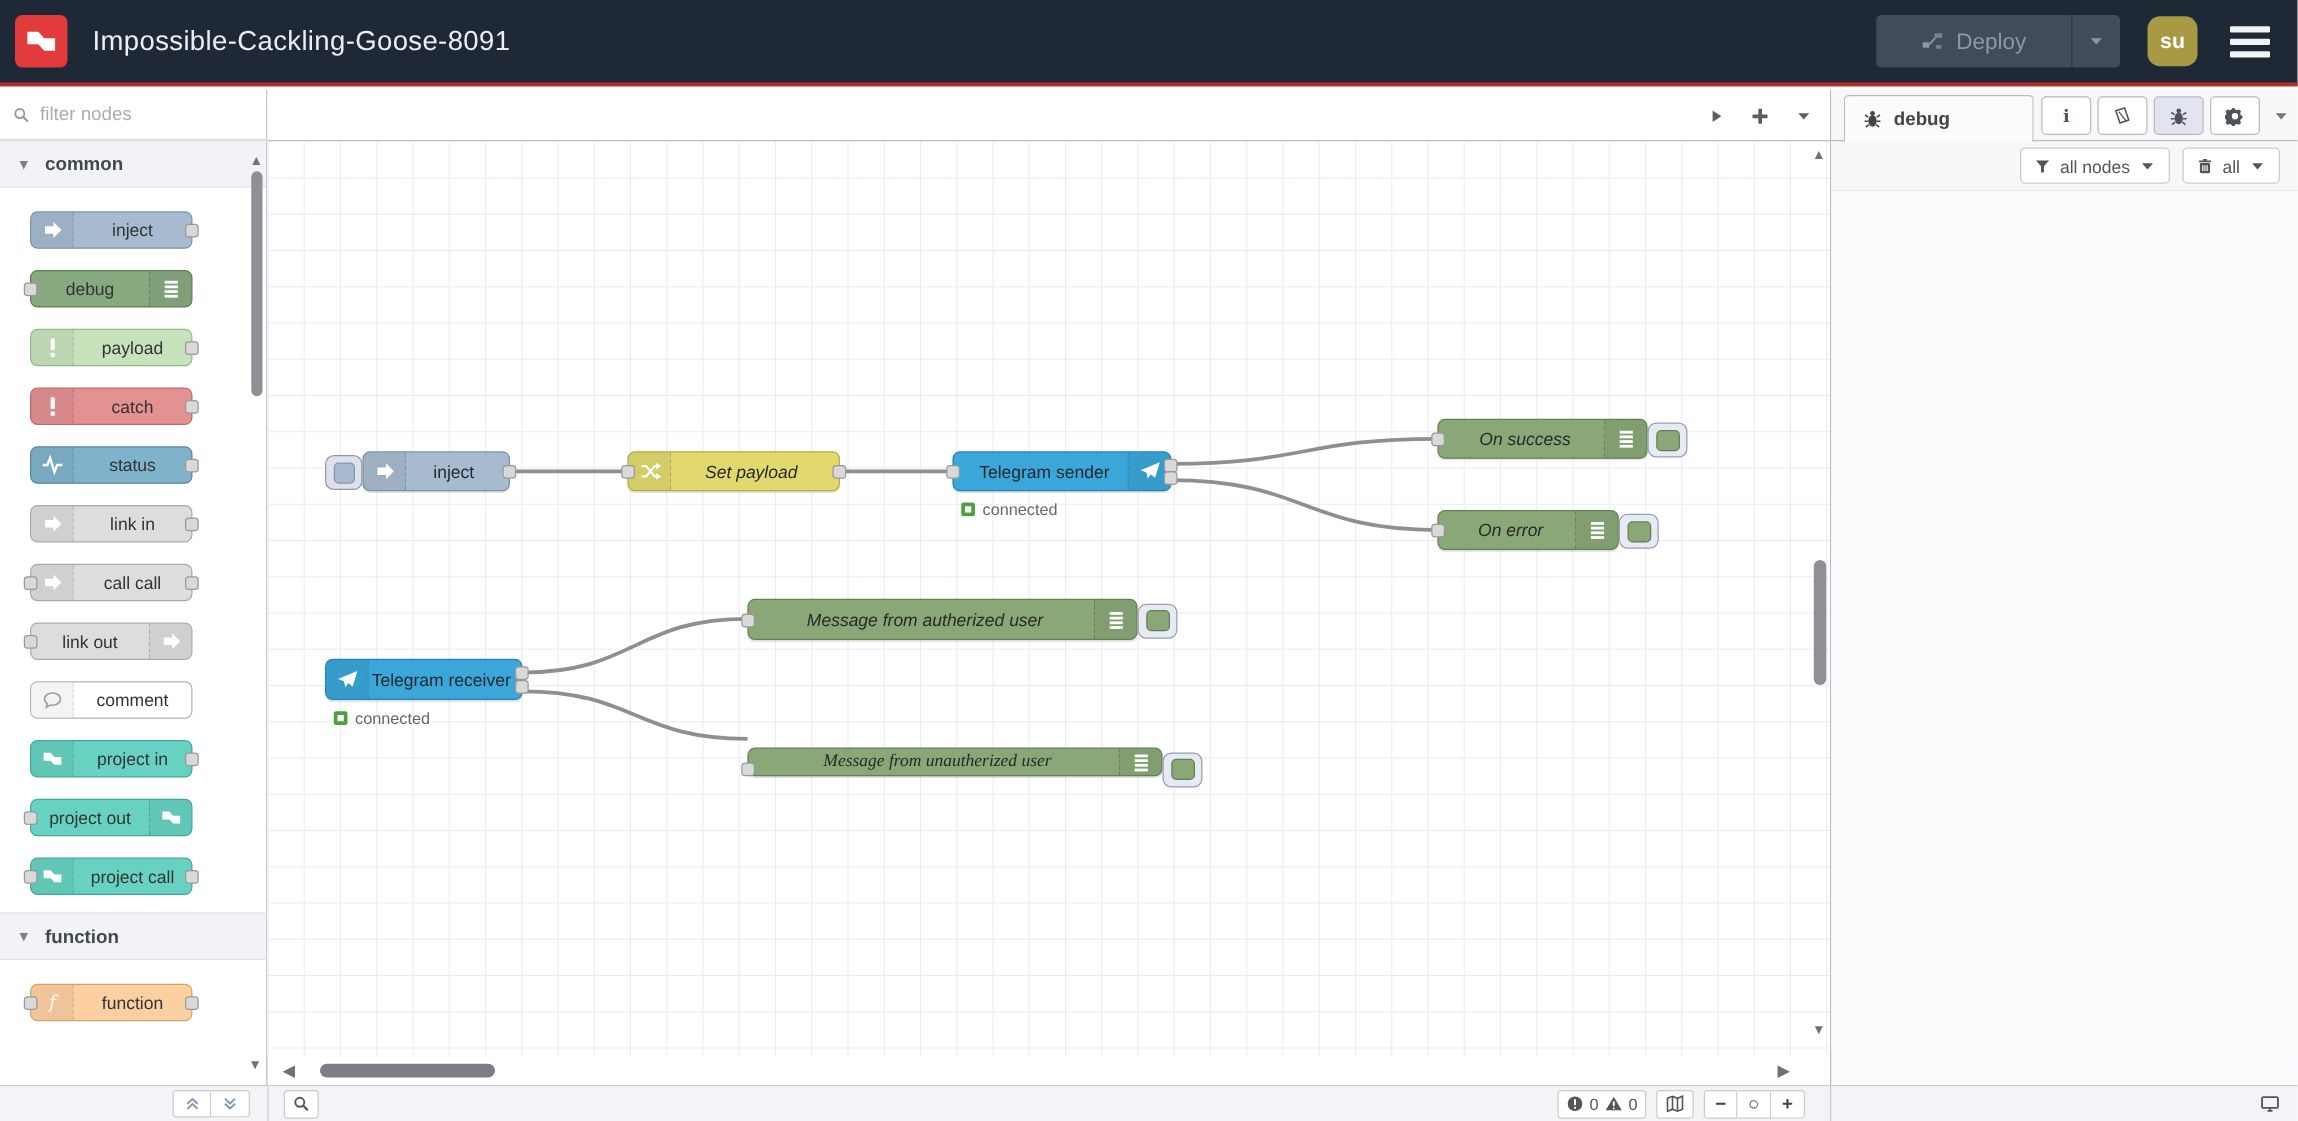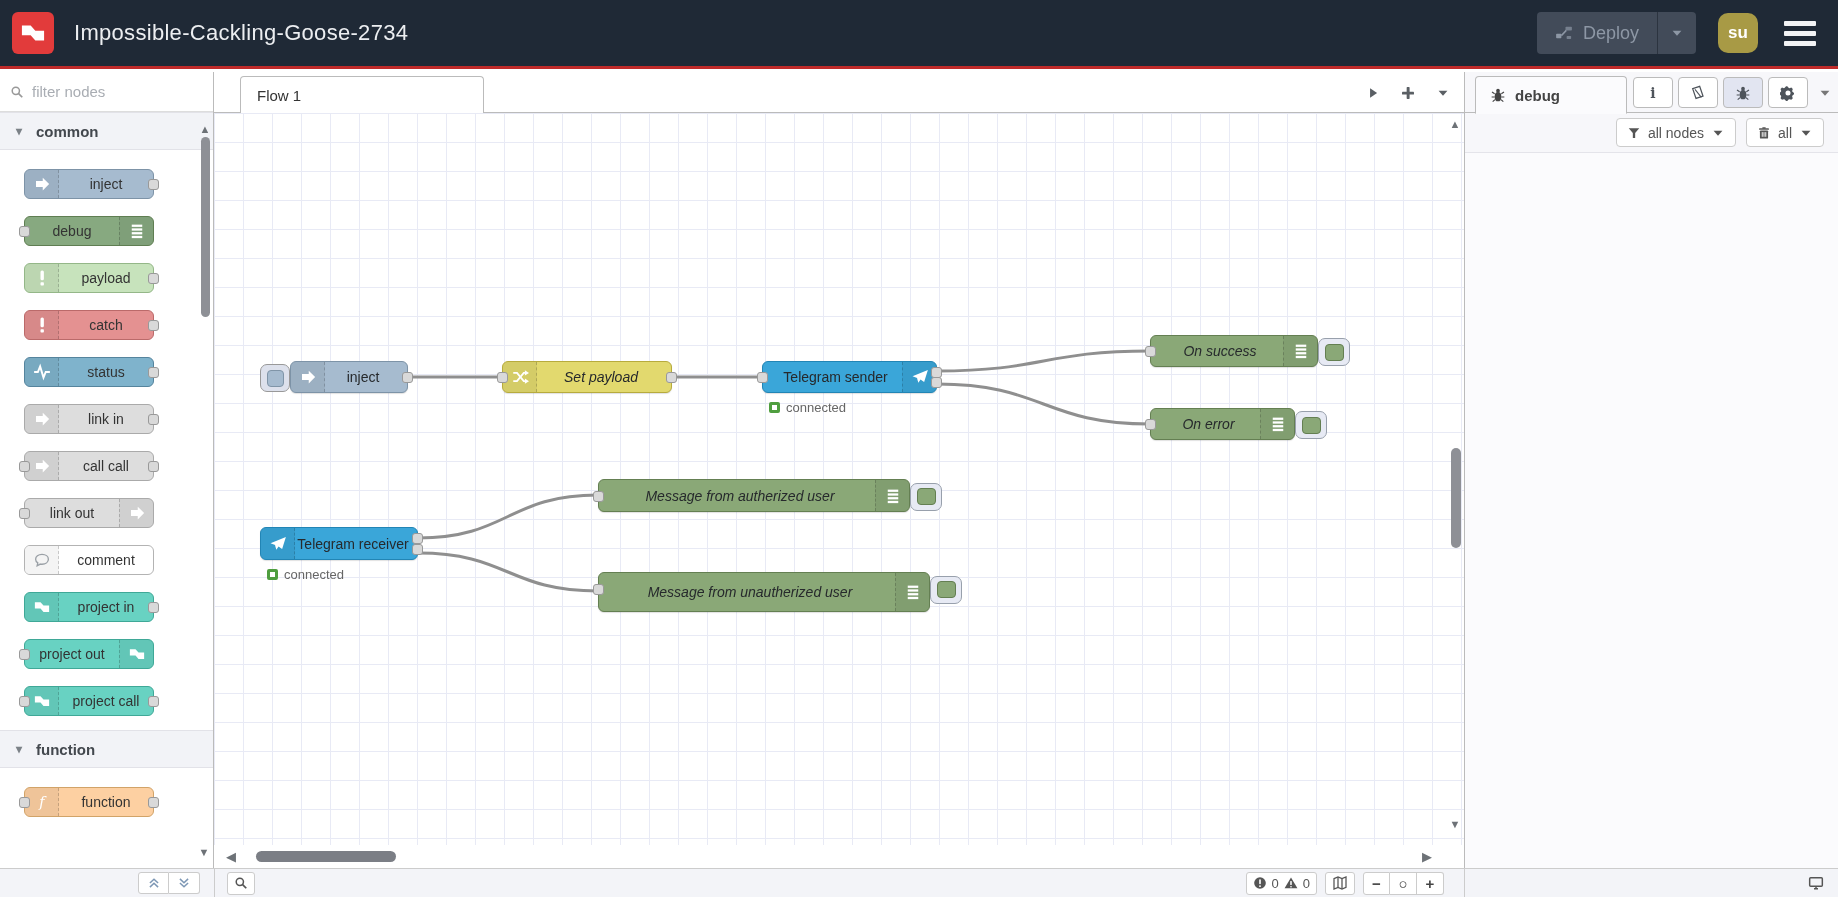--- a/index.html
+++ b/index.html
@@ -8,21 +8,21 @@
 
   
   #header { position:absolute; left:0; top:0; width:1838px; height:69px;
     background:#1f2936; border-bottom:3px solid #bf2a2a; display:flex; align-items:center; }
   #logo { width:42px; height:42px; margin-left:12px; background:#e23b3b; border-radius:6px;
     display:flex; align-items:center; justify-content:center; color:#fff; }
   #title { color:#eceef1; font-size:22px; margin-left:20px; letter-spacing:.3px; }
   #header-right { margin-left:auto; display:flex; align-items:center; gap:22px; margin-right:18px; }
   #deploy-btn { height:42px; background:#424b59; border-radius:4px; display:flex; align-items:center;
     color:#8d97a5; font-size:18px; cursor:default; }
-  #deploy-btn .dmain { display:flex; align-items:center; gap:10px; padding:0 18px;justify-content:space-between; }
+  #deploy-btn .dmain { display:flex; align-items:center; gap:10px; padding:0 36px;justify-content:space-between; }
   #deploy-btn .dsep { width:1px; height:42px; background:#2c3440; }
   #deploy-btn .dchev { padding:0 12px; color:#8d97a5; }
   #avatar { width:40px; height:40px; border-radius:10px; background:#a89a45; color:#fff;
     font-size:17px; font-weight:bold; display:flex; align-items:center; justify-content:center; }
   #hamburger { display:flex; flex-direction:column; gap:5px; cursor:pointer; padding:4px; }
   #hamburger span { width:32px; height:5px; background:#f2f3f5; border-radius:1px; }
 
   
   #palette { position:absolute; left:0; top:72px; width:214px; height:796px; background:#fff;
     border-right:1px solid #bbb; overflow:hidden; }
@@ -136,21 +136,21 @@
 <body>
 
 <div id="header">
   <div id="logo">
       <span class="i28">
         <svg viewBox="0 0 24 24" xmlns="http://www.w3.org/2000/svg">
           <polygon points="2.5,5.5 10,5.5 14,10 21.5,10 21.5,18.5 14,18.5 10,14 2.5,14" fill="currentColor"></polygon>
         </svg>
       </span>
     </div>
-  <div id="title">Impossible-Cackling-Goose-2734</div>
+  <div id="title">Impossible-Cackling-Goose-8091</div>
   <div id="header-right">
     <div id="deploy-btn">
       <div class="dmain">
         <span class="i18">
             <svg viewBox="0 0 24 24" xmlns="http://www.w3.org/2000/svg">
               <g fill="currentColor">
                 <rect x="1.5" y="13" width="7" height="6" rx="1"></rect>
                 <rect x="14" y="3.5" width="8.5" height="5" rx="1" opacity="0.7"></rect>
                 <rect x="15.5" y="16" width="6" height="4" rx="1" opacity="0.7"></rect>
                 <path d="M8.5 15.5 15 8.5" stroke="currentColor" stroke-width="2" fill="none"></path>
@@ -406,23 +406,20 @@
               <polyline points="5,12 12,18.5 19,12"></polyline>
             </g>
           </svg>
         </span>
       </div>
   </div>
 </div>
 
 <div id="canvas-col">
   <div id="tabbar">
-    <div id="flow-tab">
-        <span>Flow 1</span>
-      </div>
     <div id="tabbar-actions">
       <span class="i14">
           <svg viewBox="0 0 24 24" xmlns="http://www.w3.org/2000/svg">
             <polygon points="7,4 19,12 7,20" fill="currentColor"></polygon>
           </svg>
         </span>
       <span class="i16">
           <svg viewBox="0 0 24 24" xmlns="http://www.w3.org/2000/svg">
             <g fill="currentColor">
               <rect x="10" y="3" width="4.4" height="18" rx="1"></rect>
@@ -566,21 +563,21 @@
                 </g>
               </svg>
             </span>
           </div>
           <div class="nlabel it" style="left:6px;right:34px;">Message from autherized user</div>
           <div class="port" style="left: -6px; top: 10.5px;"></div>
           <div class="dbg-toggle" style="right: -33px; top: 2.5px;">
             <div class="tg-in"></div>
           </div>
         </div>
-        <div class="fnode" style="left: 384px; top: 459px; width: 332px; height: 40px; background: rgb(138, 168, 119); border-color: rgb(100, 127, 82);">
+        <div class="fnode" style="left: 384px; top: 485px; width: 332px; height: 23px; background: rgb(138, 168, 119); border-color: rgb(100, 127, 82); font-family: Liberation Serif, serif;">
           <div class="nicon right">
             <span class="i18">
               <svg viewBox="0 0 24 24" xmlns="http://www.w3.org/2000/svg">
                 <g fill="currentColor">
                   <rect x="5" y="3.5" width="14" height="3"></rect>
                   <rect x="5" y="8.5" width="14" height="3"></rect>
                   <rect x="5" y="13.5" width="14" height="3"></rect>
                   <rect x="5" y="18.5" width="14" height="3"></rect>
                 </g>
               </svg>

